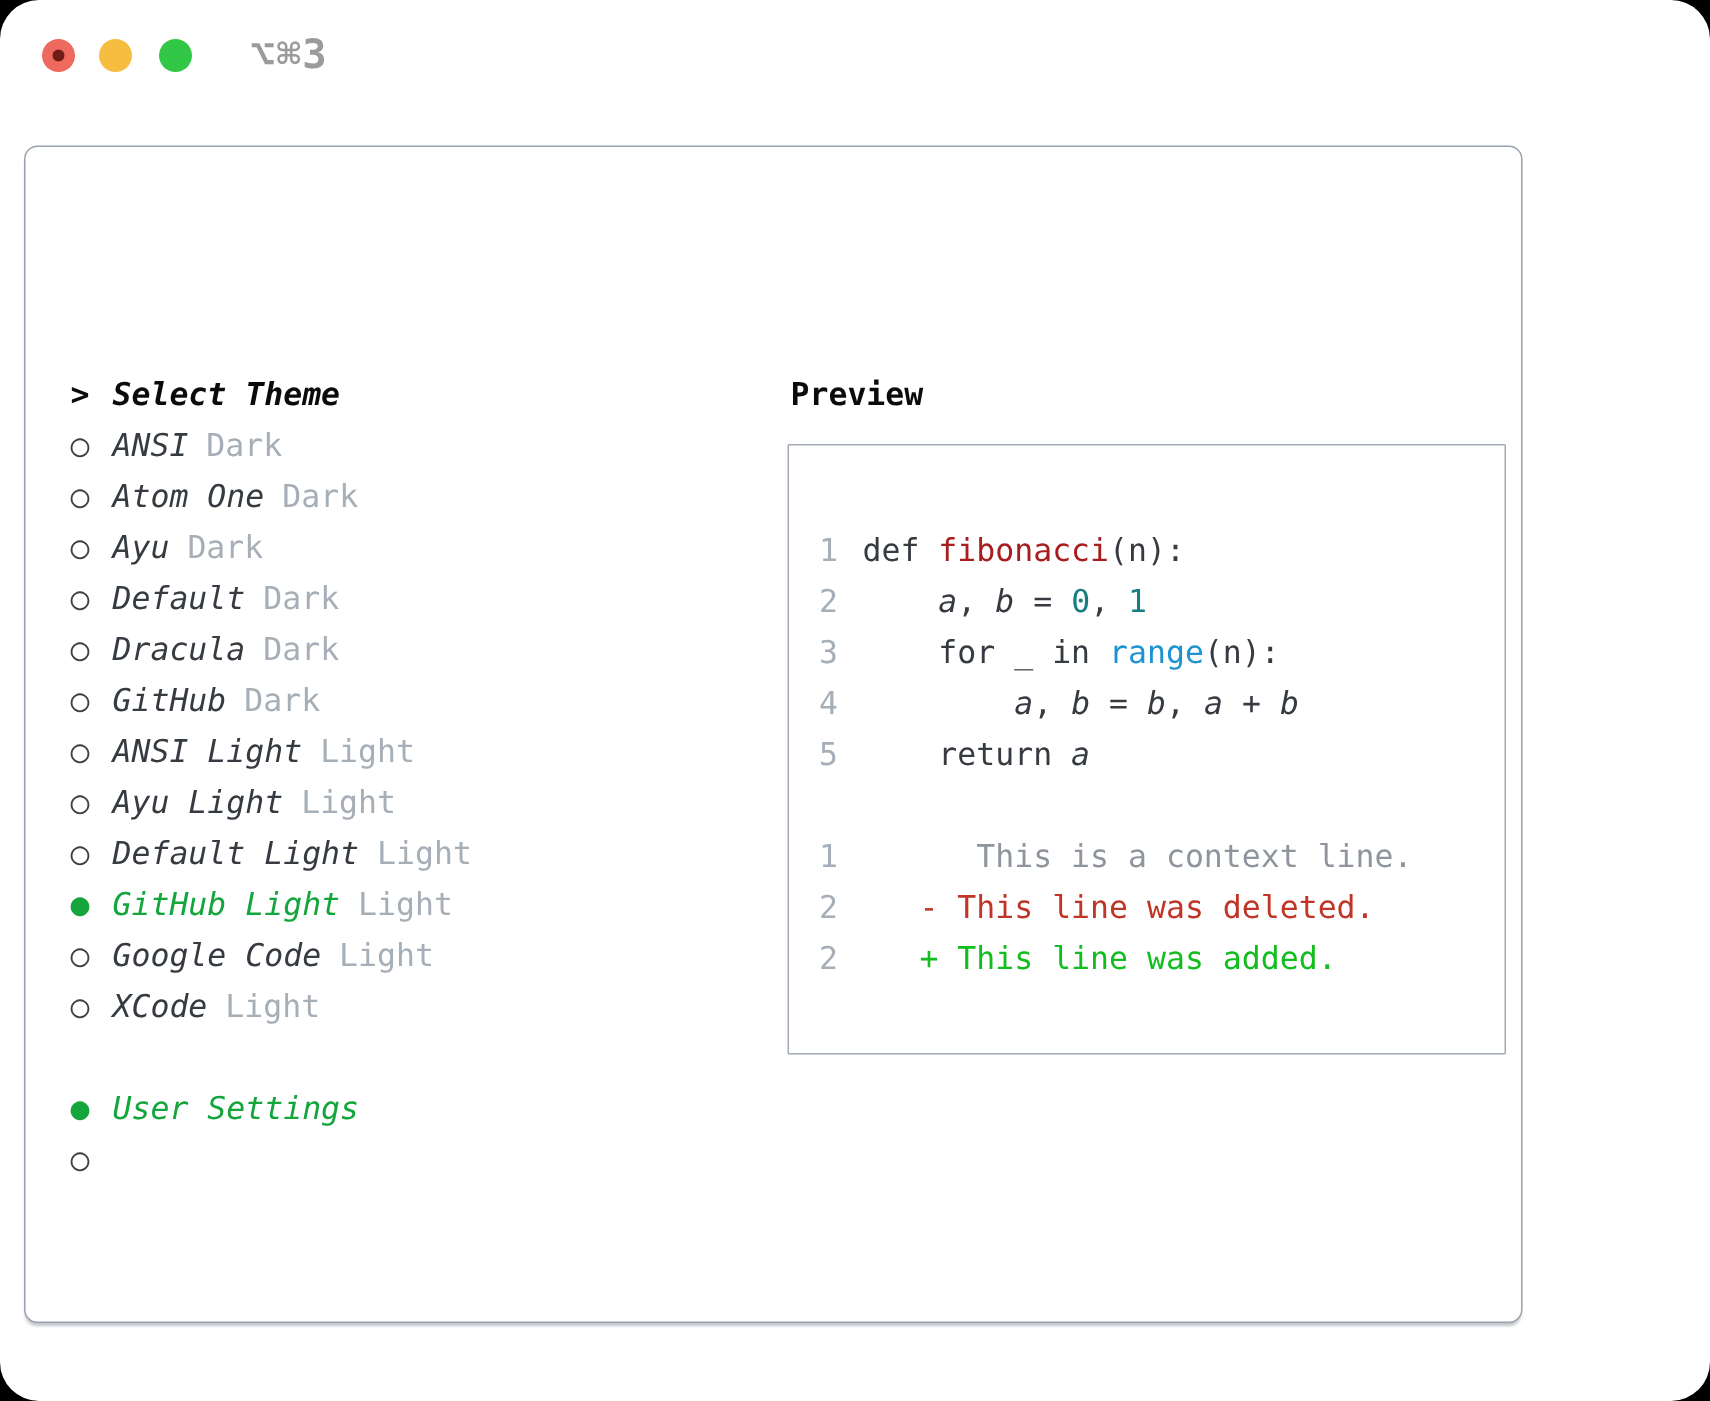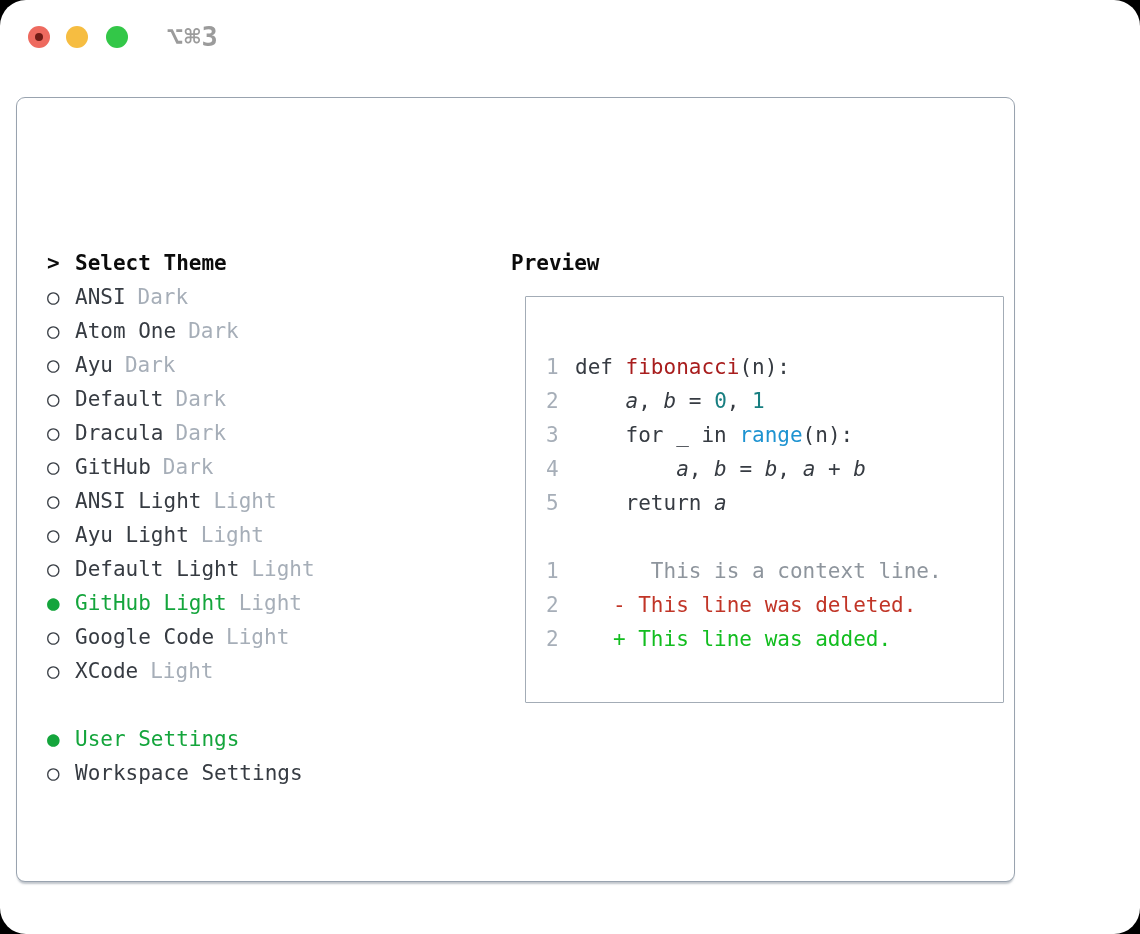--- a/index.html
+++ b/index.html
@@ -16,32 +16,32 @@
   .tl .dot{position:absolute;left:7px;top:7px;width:8px;height:8px;border-radius:50%;background:#701c16;}
   .win-title{position:absolute;left:167px;top:21px;font-size:27px;font-weight:600;color:#9b9b9b;letter-spacing:1px;}
 
   
   .panel{position:absolute;left:16px;top:97px;width:997px;height:783px;background:#fff;
          border:1.6px solid #99a3af;border-radius:9px;
          box-shadow:0 3px 2px -1px rgba(140,150,160,.55);}
 
   .row{display:flex;align-items:center;height:34px;font-size:21px;white-space:pre;}
   .mk{display:inline-block;width:28px;flex:none;color:#3c4148;}
-  .nm{color:#363b42;}
+  .nm{color:#363b42;font-style:italic;}
   .vr{color:#a6aeb8;margin-left:12px;}
   .hdr .mk,.hdr .nm{color:#0b0b0b;font-weight:bold;}
   .sel .mk,.sel .nm{color:#14a53c;}
   .heading-plain .nm{color:#0b0b0b;}
 
   .theme-list{position:absolute;left:30px;top:148px;}
   .apply-to{position:absolute;left:30px;top:624px;}
   .hint{position:absolute;left:30px;top:760px;color:#a6aeb8;font-size:21px;line-height:34px;white-space:pre;}
 
   
-  .preview-heading{position:absolute;left:494px;top:148px;height:34px;display:flex;align-items:center;
+  .preview-heading{position:absolute;left:510px;top:148px;height:34px;display:flex;align-items:center;
                    font-size:21px;font-weight:bold;color:#0b0b0b;}
   .preview-box{position:absolute;left:508px;top:198px;width:477px;height:405px;background:#fff;
                border:1.6px solid #a3acb6;border-radius:1px;overflow:hidden;}
   .codewrap{padding:53px 0 0 20px;}
   .cl{height:34px;display:flex;align-items:center;font-size:21px;white-space:pre;}
   .ln{display:inline-block;width:29px;flex:none;color:#a6aeb8;}
   .tk-c{color:#363b42;text-align:center;}
   .tk-f{color:#a81d1d;}
   .tk-n{color:#177e80;}
   .tk-b{color:#1d93d1;}
@@ -108,21 +108,21 @@
         <div class="row">
           <span class="mk">○</span><span class="nm">XCode</span><span class="vr">Light</span>
         </div>
       </div>
 
       <div class="apply-to">
         <div class="row sel">
           <span class="mk">●</span><span class="nm">User Settings</span>
         </div>
         <div class="row">
-          <span class="mk">○</span><span class="nm">Workspace Settings</span>
+          <span class="mk">○</span>
         </div>
       </div>
 
       <div class="hint">
         <div>(Use Enter to select, Tab to</div>
         
       </div>
 
       <div class="preview-heading">Preview</div>
       <div class="preview-box">

